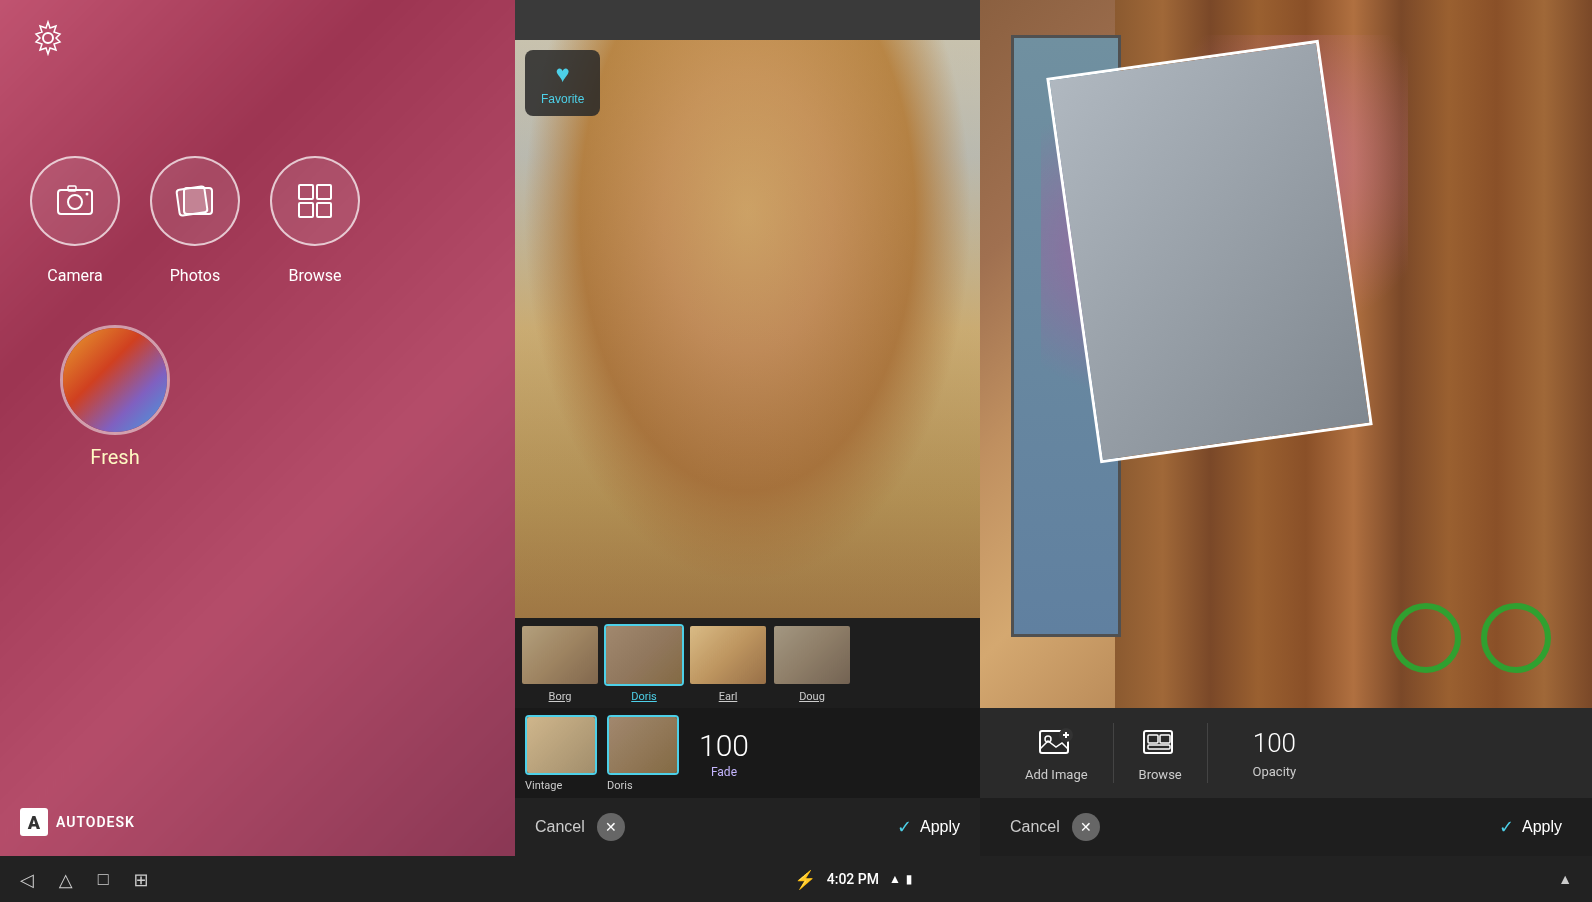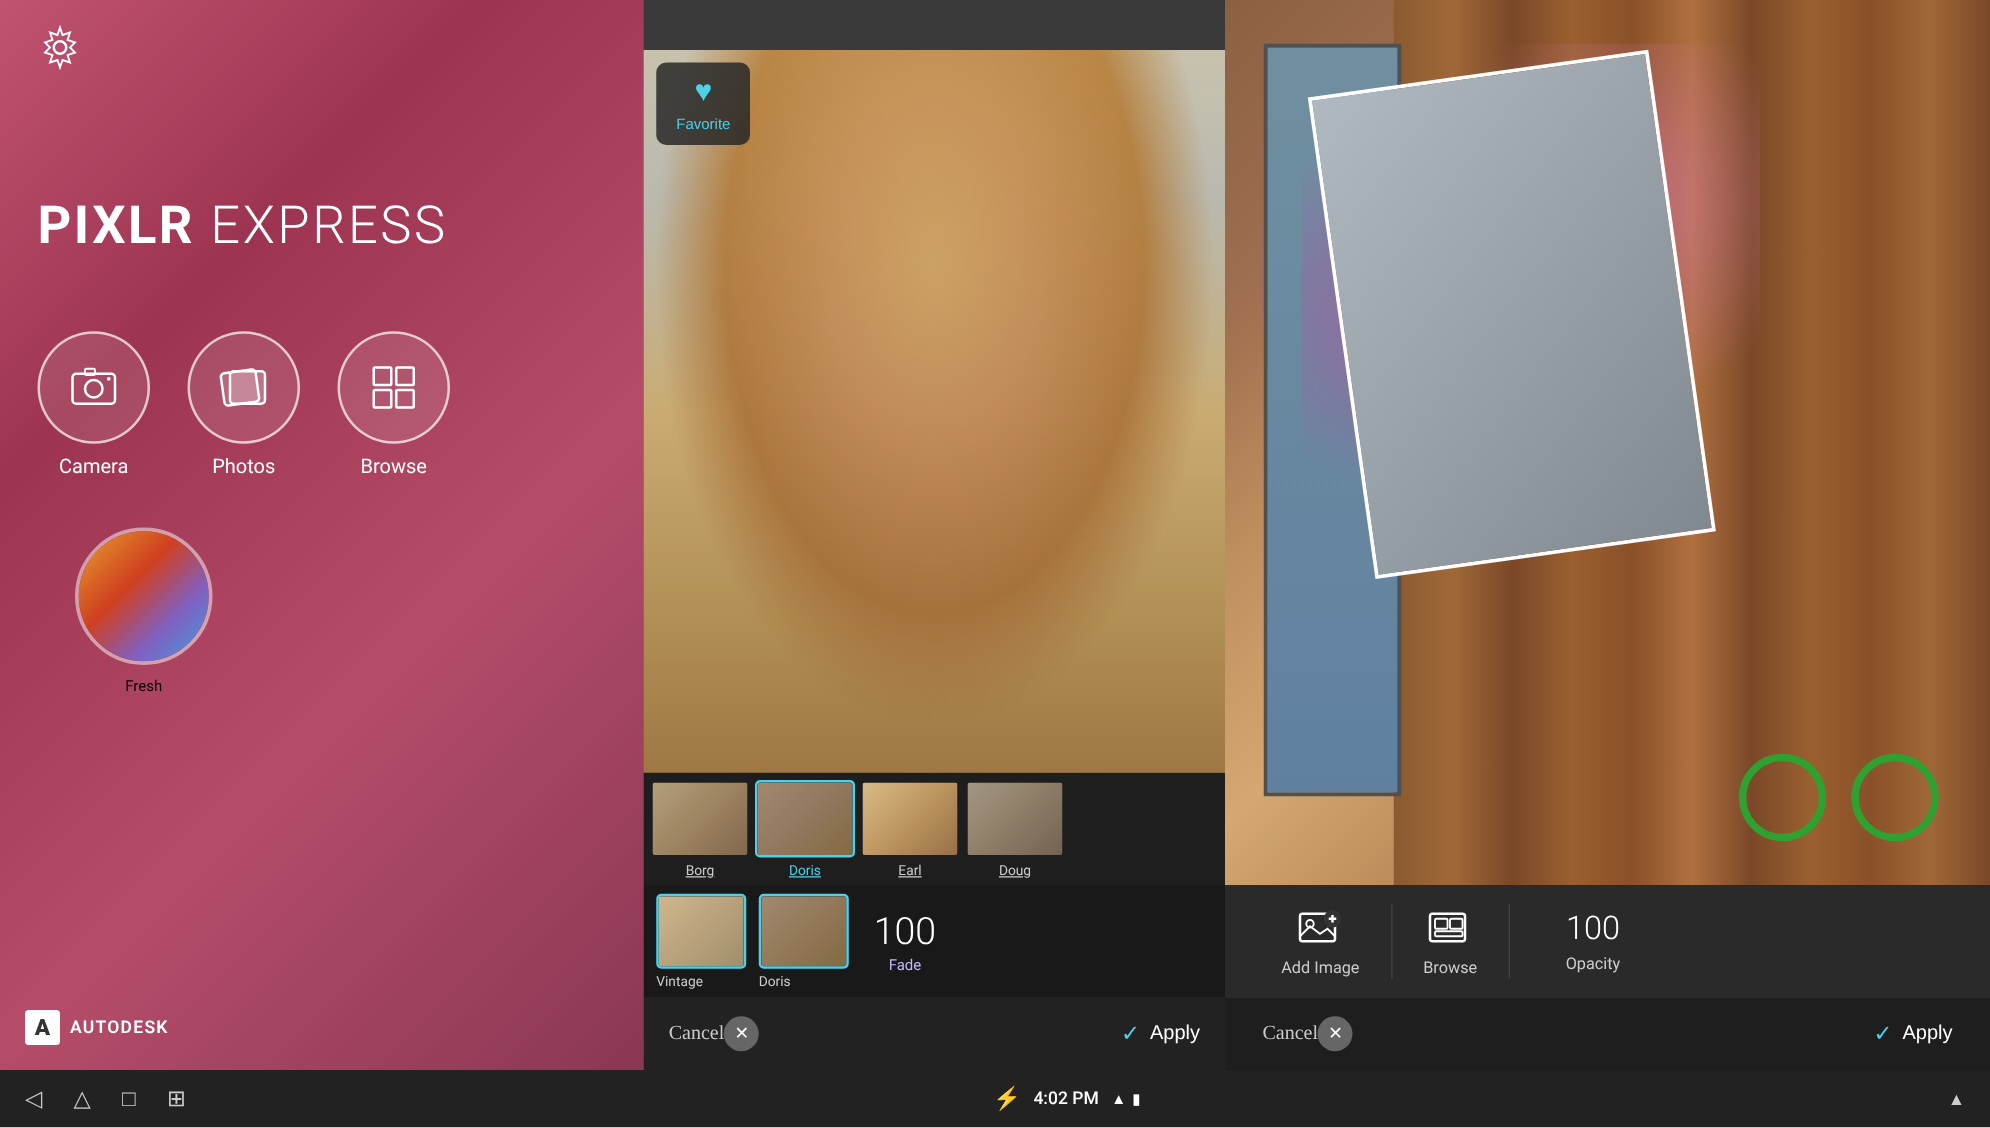--- a/index.html
+++ b/index.html
@@ -67,21 +67,21 @@
     .menu-icons {
       display: flex;
       gap: 30px;
       margin-bottom: 40px;
       align-items: flex-start;
     }
     .menu-item {
       display: flex;
       flex-direction: column;
       align-items: center;
-      gap: 8px;
+      gap: 20px;
       cursor: pointer;
     }
     .menu-circle {
       width: 90px;
       height: 90px;
       border-radius: 50%;
       border: 2.5px solid rgba(255,255,255,0.7);
       display: flex;
       align-items: center;
       justify-content: center;
@@ -113,22 +113,22 @@
     .fresh-circle-inner {
       width: 100%;
       height: 100%;
       background: linear-gradient(135deg, #e8a030 0%, #d04020 40%, #8060c0 70%, #40a0e0 100%);
       display: flex;
       align-items: center;
       justify-content: center;
       font-size: 28px;
     }
     .fresh-label {
-      color: #000000;
-      font-size: 12px;
+      color: #fef9c3;
+      font-size: 20px;
     }
 
     .autodesk-logo {
       position: absolute;
       bottom: 20px;
       left: 20px;
       display: flex;
       align-items: center;
       gap: 8px;
     }
@@ -311,27 +311,26 @@
       background: #222;
       display: flex;
       align-items: center;
       justify-content: space-between;
       padding: 0 20px;
       flex-shrink: 0;
     }
     .cancel-btn {
       display: flex;
       align-items: center;
-      gap: 0;
+      gap: 12px;
       color: #ccc;
       cursor: pointer;
       font-size: 16px;
       background: none;
       border: none;
-      font-family: Liberation Serif, serif;
     }
     .cancel-x {
       width: 28px;
       height: 28px;
       border-radius: 50%;
       background: #666;
       display: flex;
       align-items: center;
       justify-content: center;
       color: white;
@@ -544,24 +543,20 @@
     <div class="left-overlay"></div>
     <div class="left-content">
 
       <div class="settings-icon">
         <svg viewBox="0 0 36 36" fill="none">
           <circle cx="18" cy="18" r="5" stroke="white" stroke-width="2" fill="none"></circle>
           <path d="M18 2 L20 8 L26 6 L24 12 L30 14 L26 18 L30 22 L24 24 L26 30 L20 28 L18 34 L16 28 L10 30 L12 24 L6 22 L10 18 L6 14 L12 12 L10 6 L16 8 Z" stroke="white" stroke-width="1.5" fill="none"></path>
         </svg>
       </div>
 
-      <div class="app-title">
-        <span class="pixlr">PIXLR</span>
-        <span class="express">EXPRESS</span>
-      </div>
 
       <div class="menu-icons">
 
         <div class="menu-item">
           <div class="menu-circle">
             <svg viewBox="0 0 42 42" fill="none">
               <rect x="4" y="10" width="34" height="24" rx="3" stroke="white" stroke-width="2" fill="none"></rect>
               <circle cx="21" cy="22" r="7" stroke="white" stroke-width="2" fill="none"></circle>
               <rect x="14" y="6" width="8" height="5" rx="1" stroke="white" stroke-width="1.5" fill="none"></rect>
               <circle cx="33" cy="14" r="1.5" fill="white"></circle>

